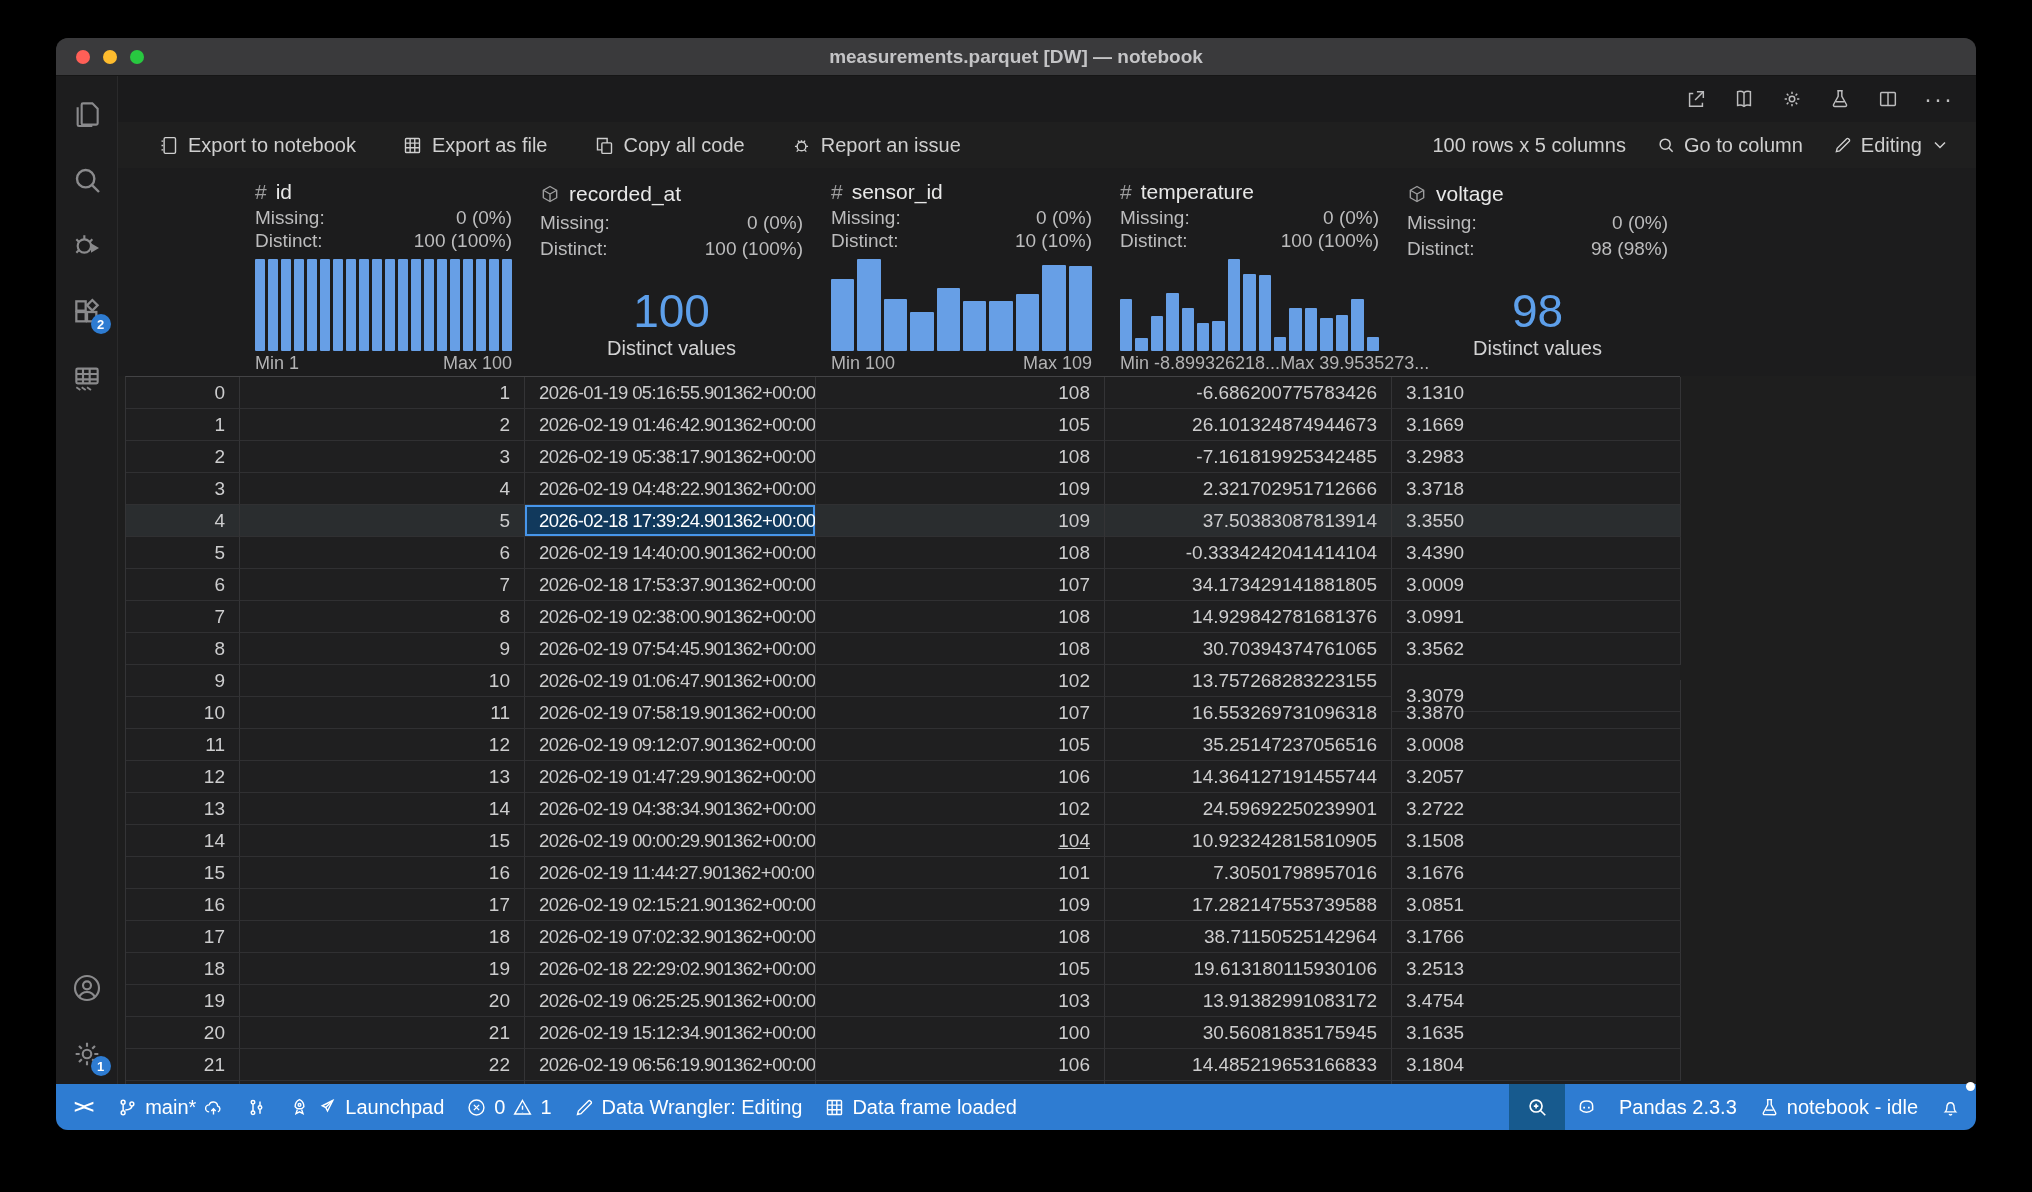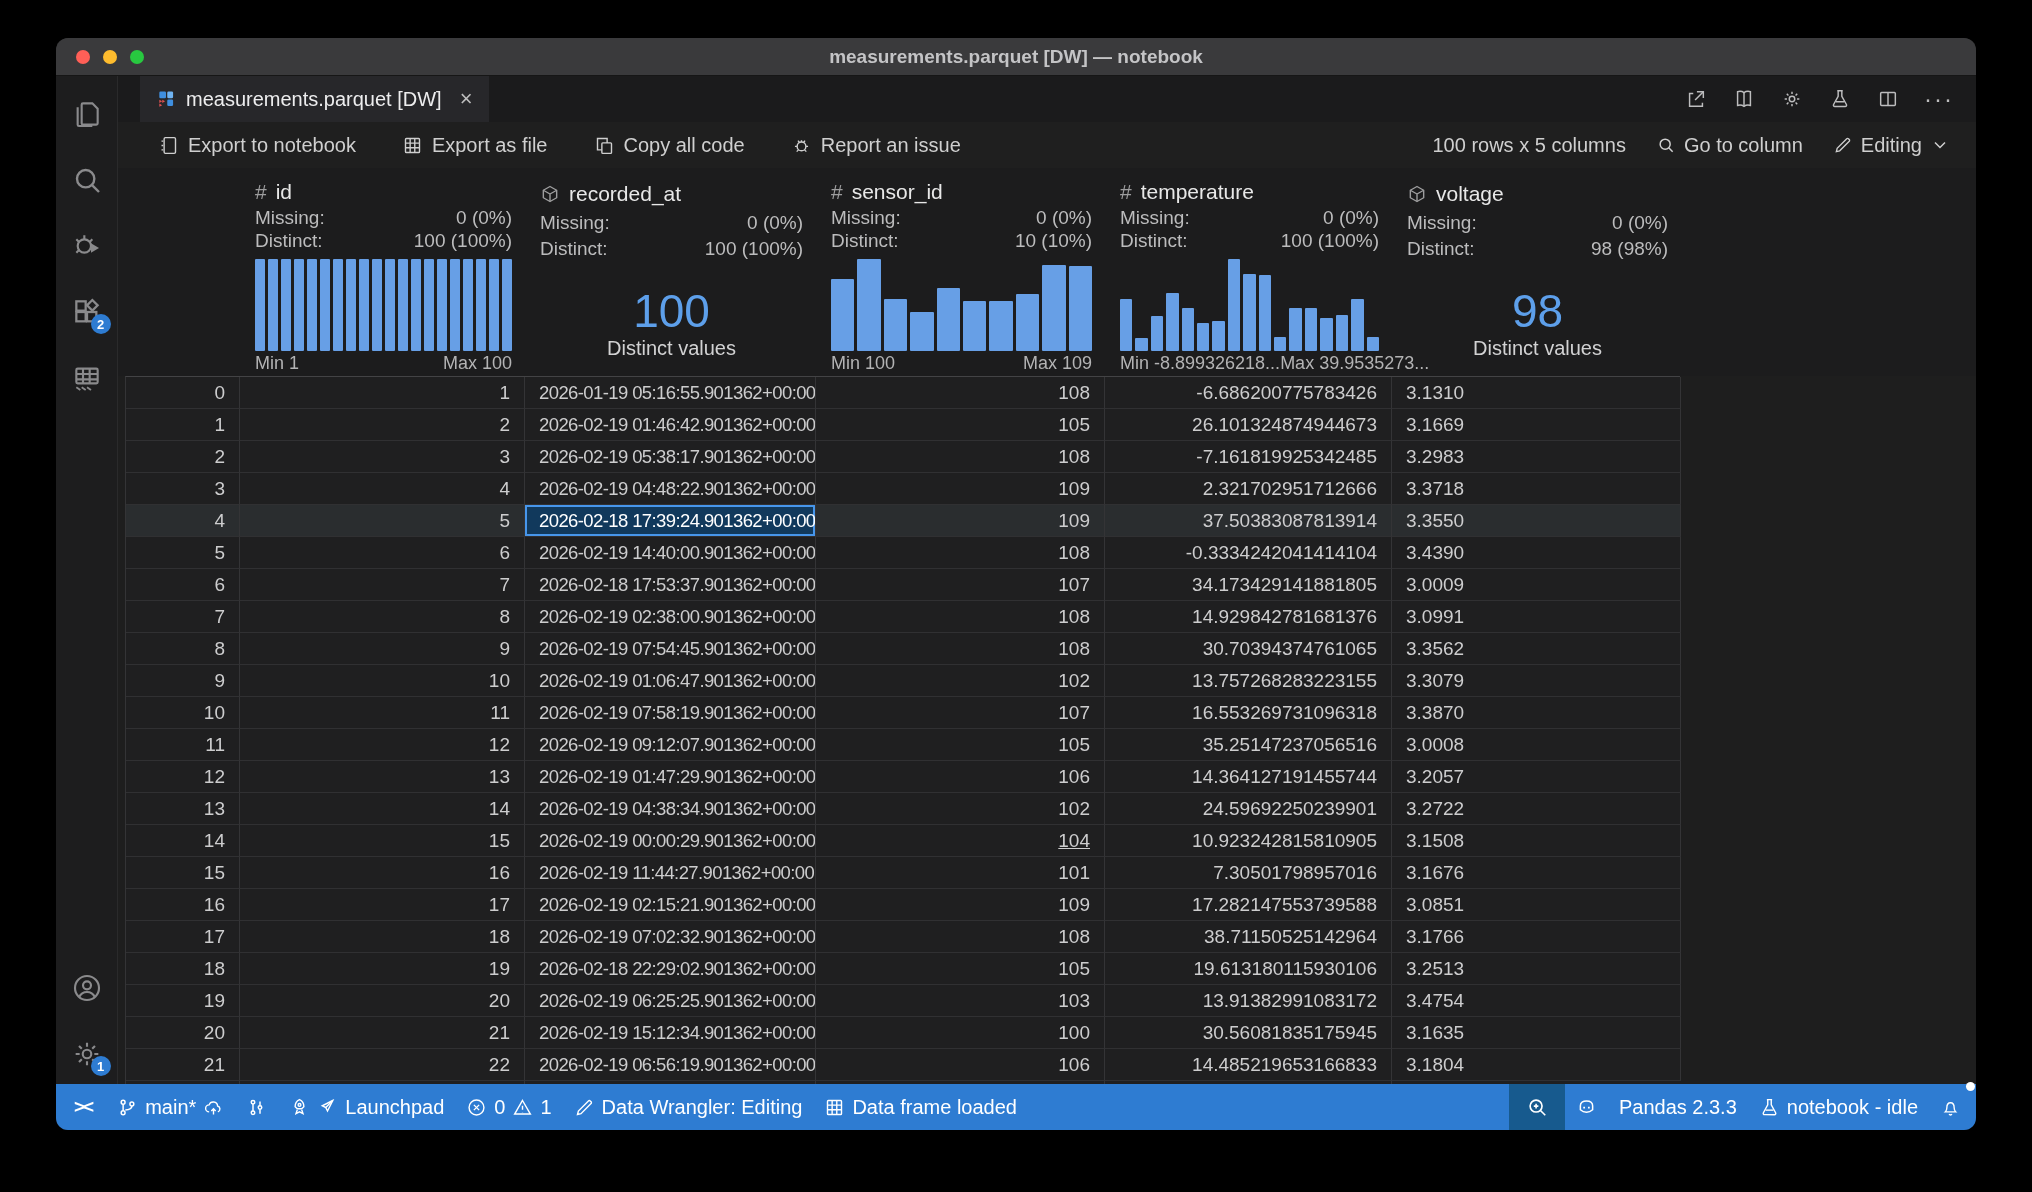--- a/index.html
+++ b/index.html
@@ -151,30 +151,20 @@
           <circle cx="12" cy="12" r="3.2"></circle>
           <path d="M12 3.5v3M12 17.5v3M3.5 12h3M17.5 12h3M6 6l2.1 2.1M15.9 15.9 18 18M18 6l-2.1 2.1M8.1 15.9 6 18"></path>
         </svg>
         <span class="badge">1</span>
       </div>
     </div>
 
     <div class="editor">
 
       <div class="tabstrip">
-        <div class="tab">
-          <svg width="20" height="20" viewBox="0 0 24 24">
-            <rect x="4" y="3" width="8" height="8" rx="1.5" fill="#3f8fe0"></rect>
-            <rect x="13.5" y="3" width="7" height="8" rx="1.5" fill="#6fb3f2"></rect>
-            <rect x="13.5" y="12.5" width="7" height="8" rx="1.5" fill="#3f8fe0"></rect>
-            <path d="M4 14l3.4 2L4 18zM7.5 14l3.4 2-3.4 2zM4 18.6l3.4 2L4 22.5z" fill="#e05252" transform="translate(0,-1.2)"></path>
-          </svg>
-          <span>measurements.parquet [DW]</span>
-          <span class="close">×</span>
-        </div>
         <div class="tab-actions">
           <span class="ic">
             <svg viewBox="0 0 24 24" fill="none" stroke="currentColor" stroke-width="1.6">
                 <path d="M9 6H5v14h14v-4"></path>
                 <path d="M13 4h7v7"></path>
                 <path d="M20 4 11 13"></path>
               </svg>
           </span>
           <span class="ic">
             <svg viewBox="0 0 24 24" fill="none" stroke="currentColor" stroke-width="1.6">
@@ -490,21 +480,21 @@
               <div class="tcell right" style="width: 289px;">108</div>
               <div class="tcell right" style="width: 287px;">30.70394374761065</div>
               <div class="tcell left" style="width: 289px;">3.3562</div>
             </div>
             <div class="trow">
               <div class="tcell right" style="width: 114px;">9</div>
               <div class="tcell right" style="width: 285px;">10</div>
               <div class="tcell left ts" style="width: 291px;">2026-02-19 01:06:47.901362+00:00</div>
               <div class="tcell right" style="width: 289px;">102</div>
               <div class="tcell right" style="width: 287px;">13.757268283223155</div>
-              <div class="tcell left" style="width: 289px;">3.3079</div>
+              <div class="tcell left" style="width: 289px; margin-top: 15px;">3.3079</div>
             </div>
             <div class="trow">
               <div class="tcell right" style="width: 114px;">10</div>
               <div class="tcell right" style="width: 285px;">11</div>
               <div class="tcell left ts" style="width: 291px;">2026-02-19 07:58:19.901362+00:00</div>
               <div class="tcell right" style="width: 289px;">107</div>
               <div class="tcell right" style="width: 287px;">16.553269731096318</div>
               <div class="tcell left" style="width: 289px;">3.3870</div>
             </div>
             <div class="trow">

